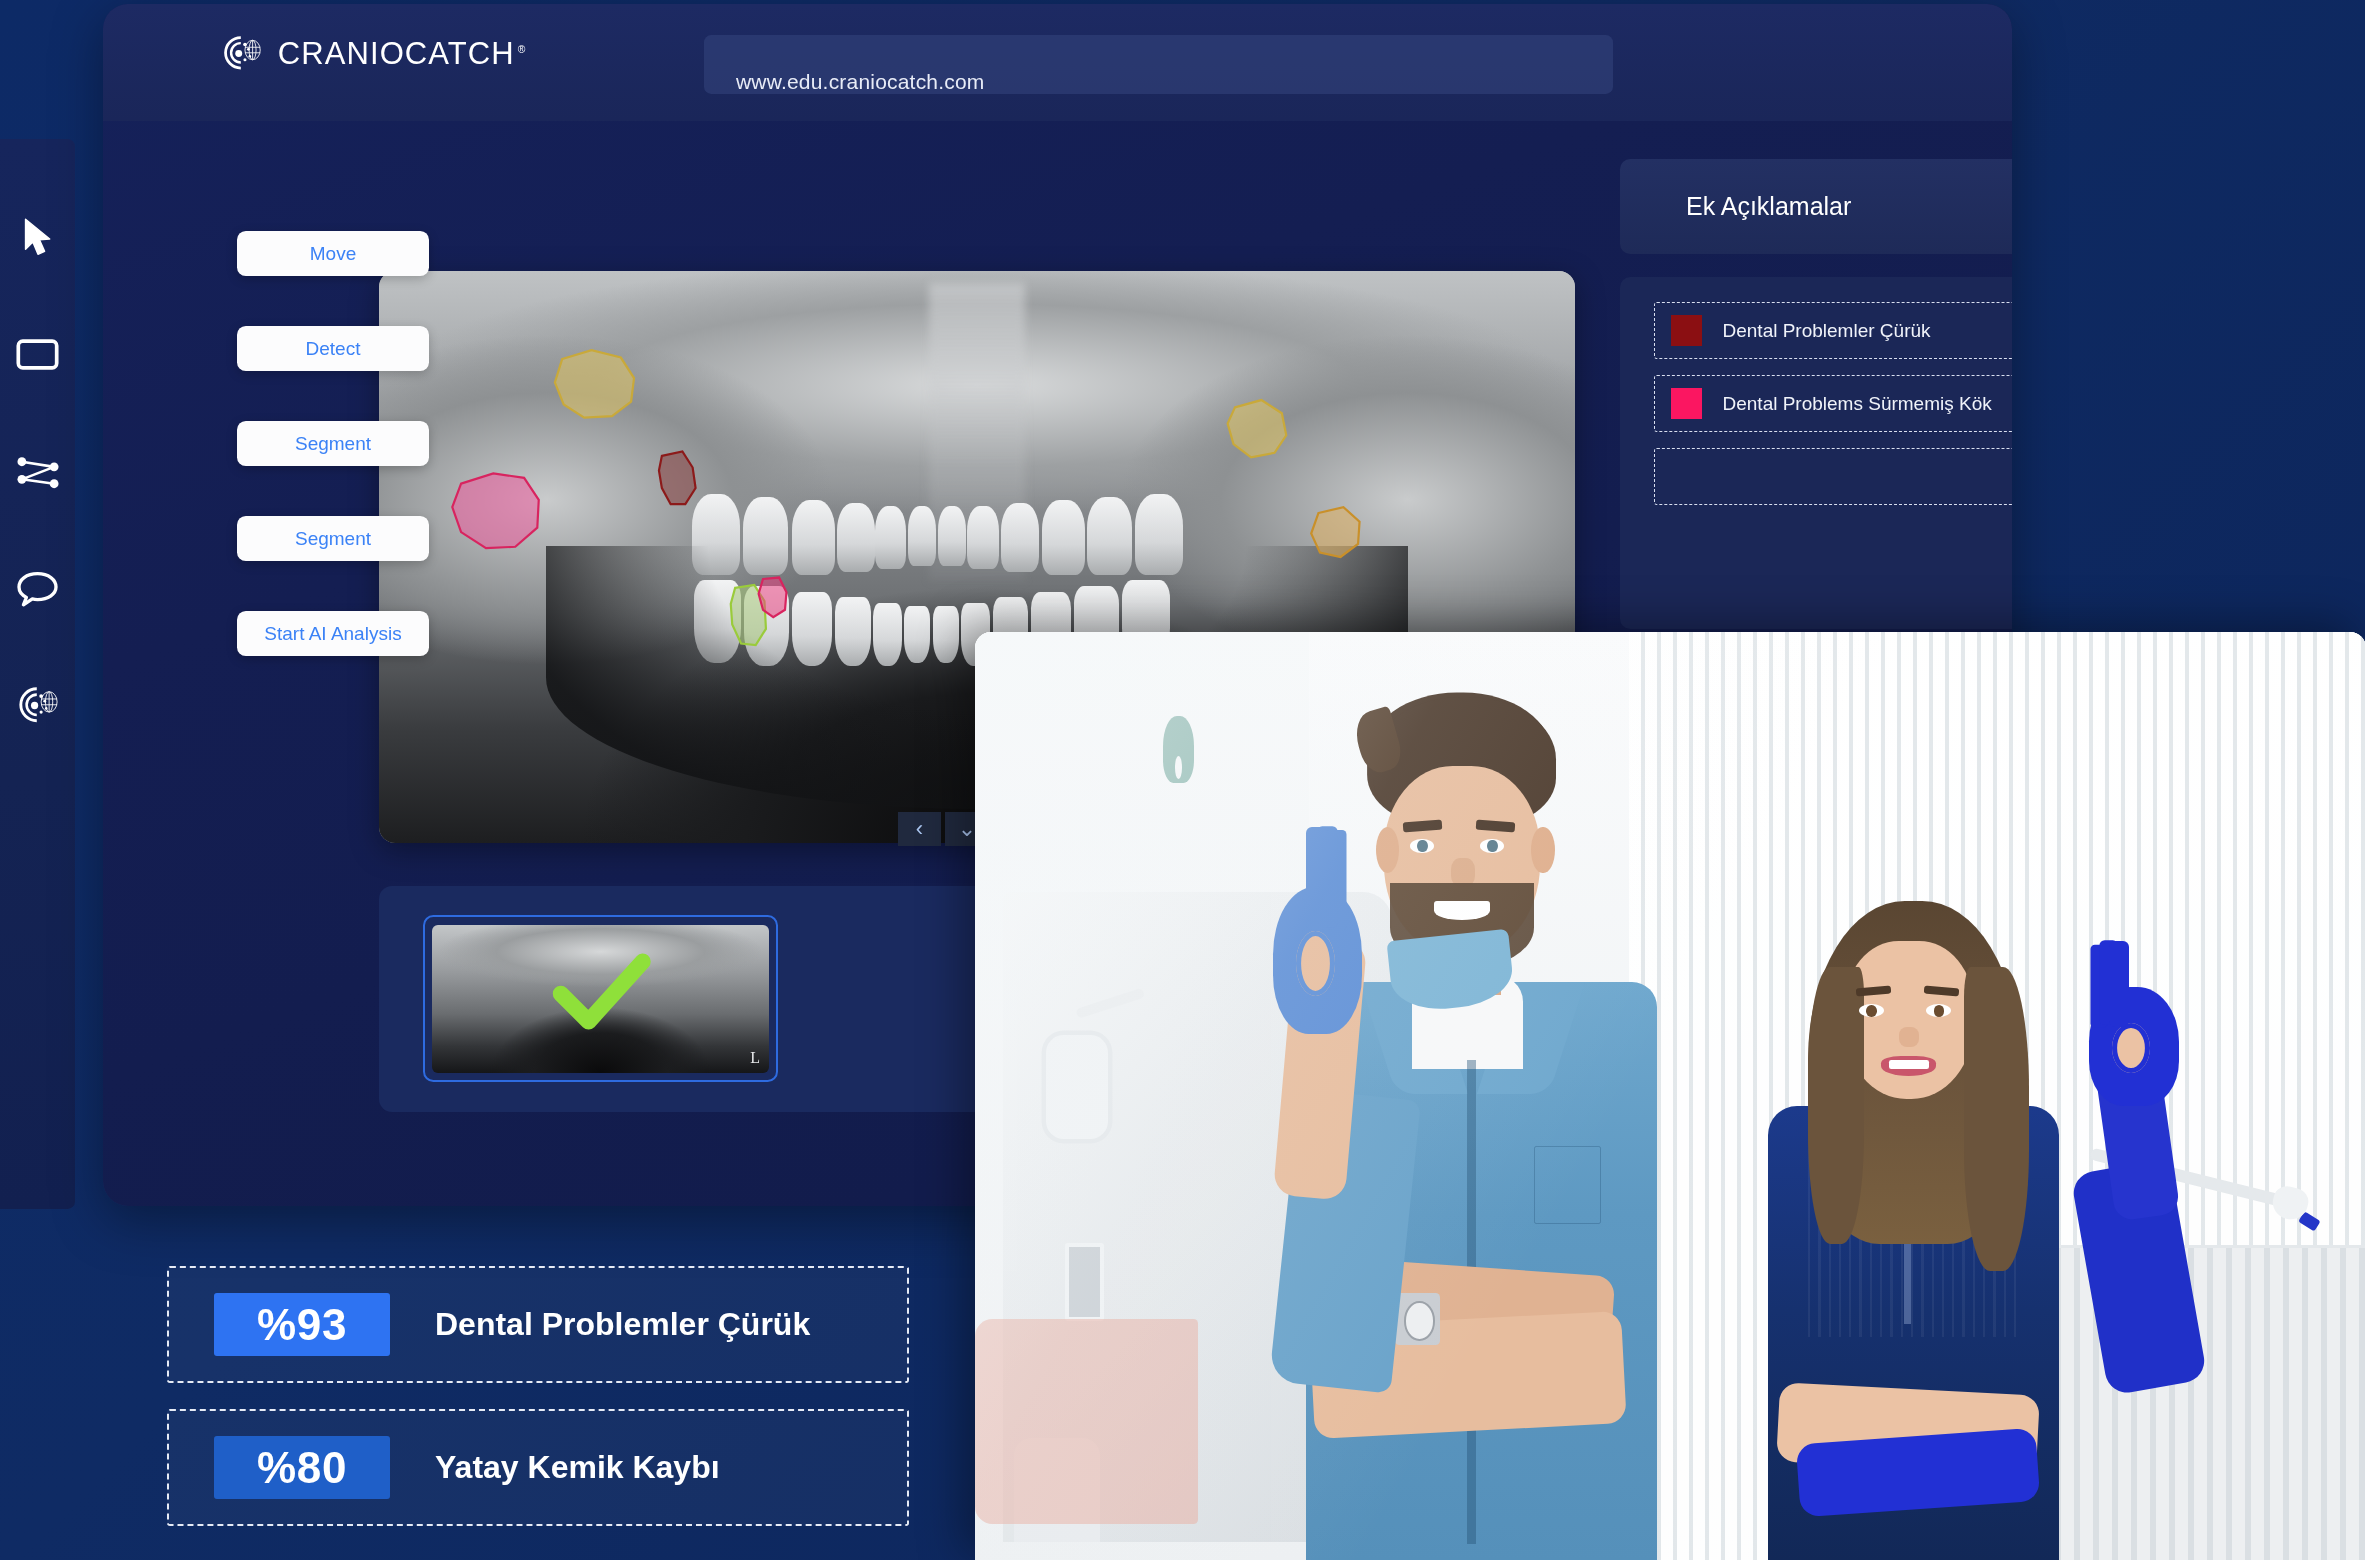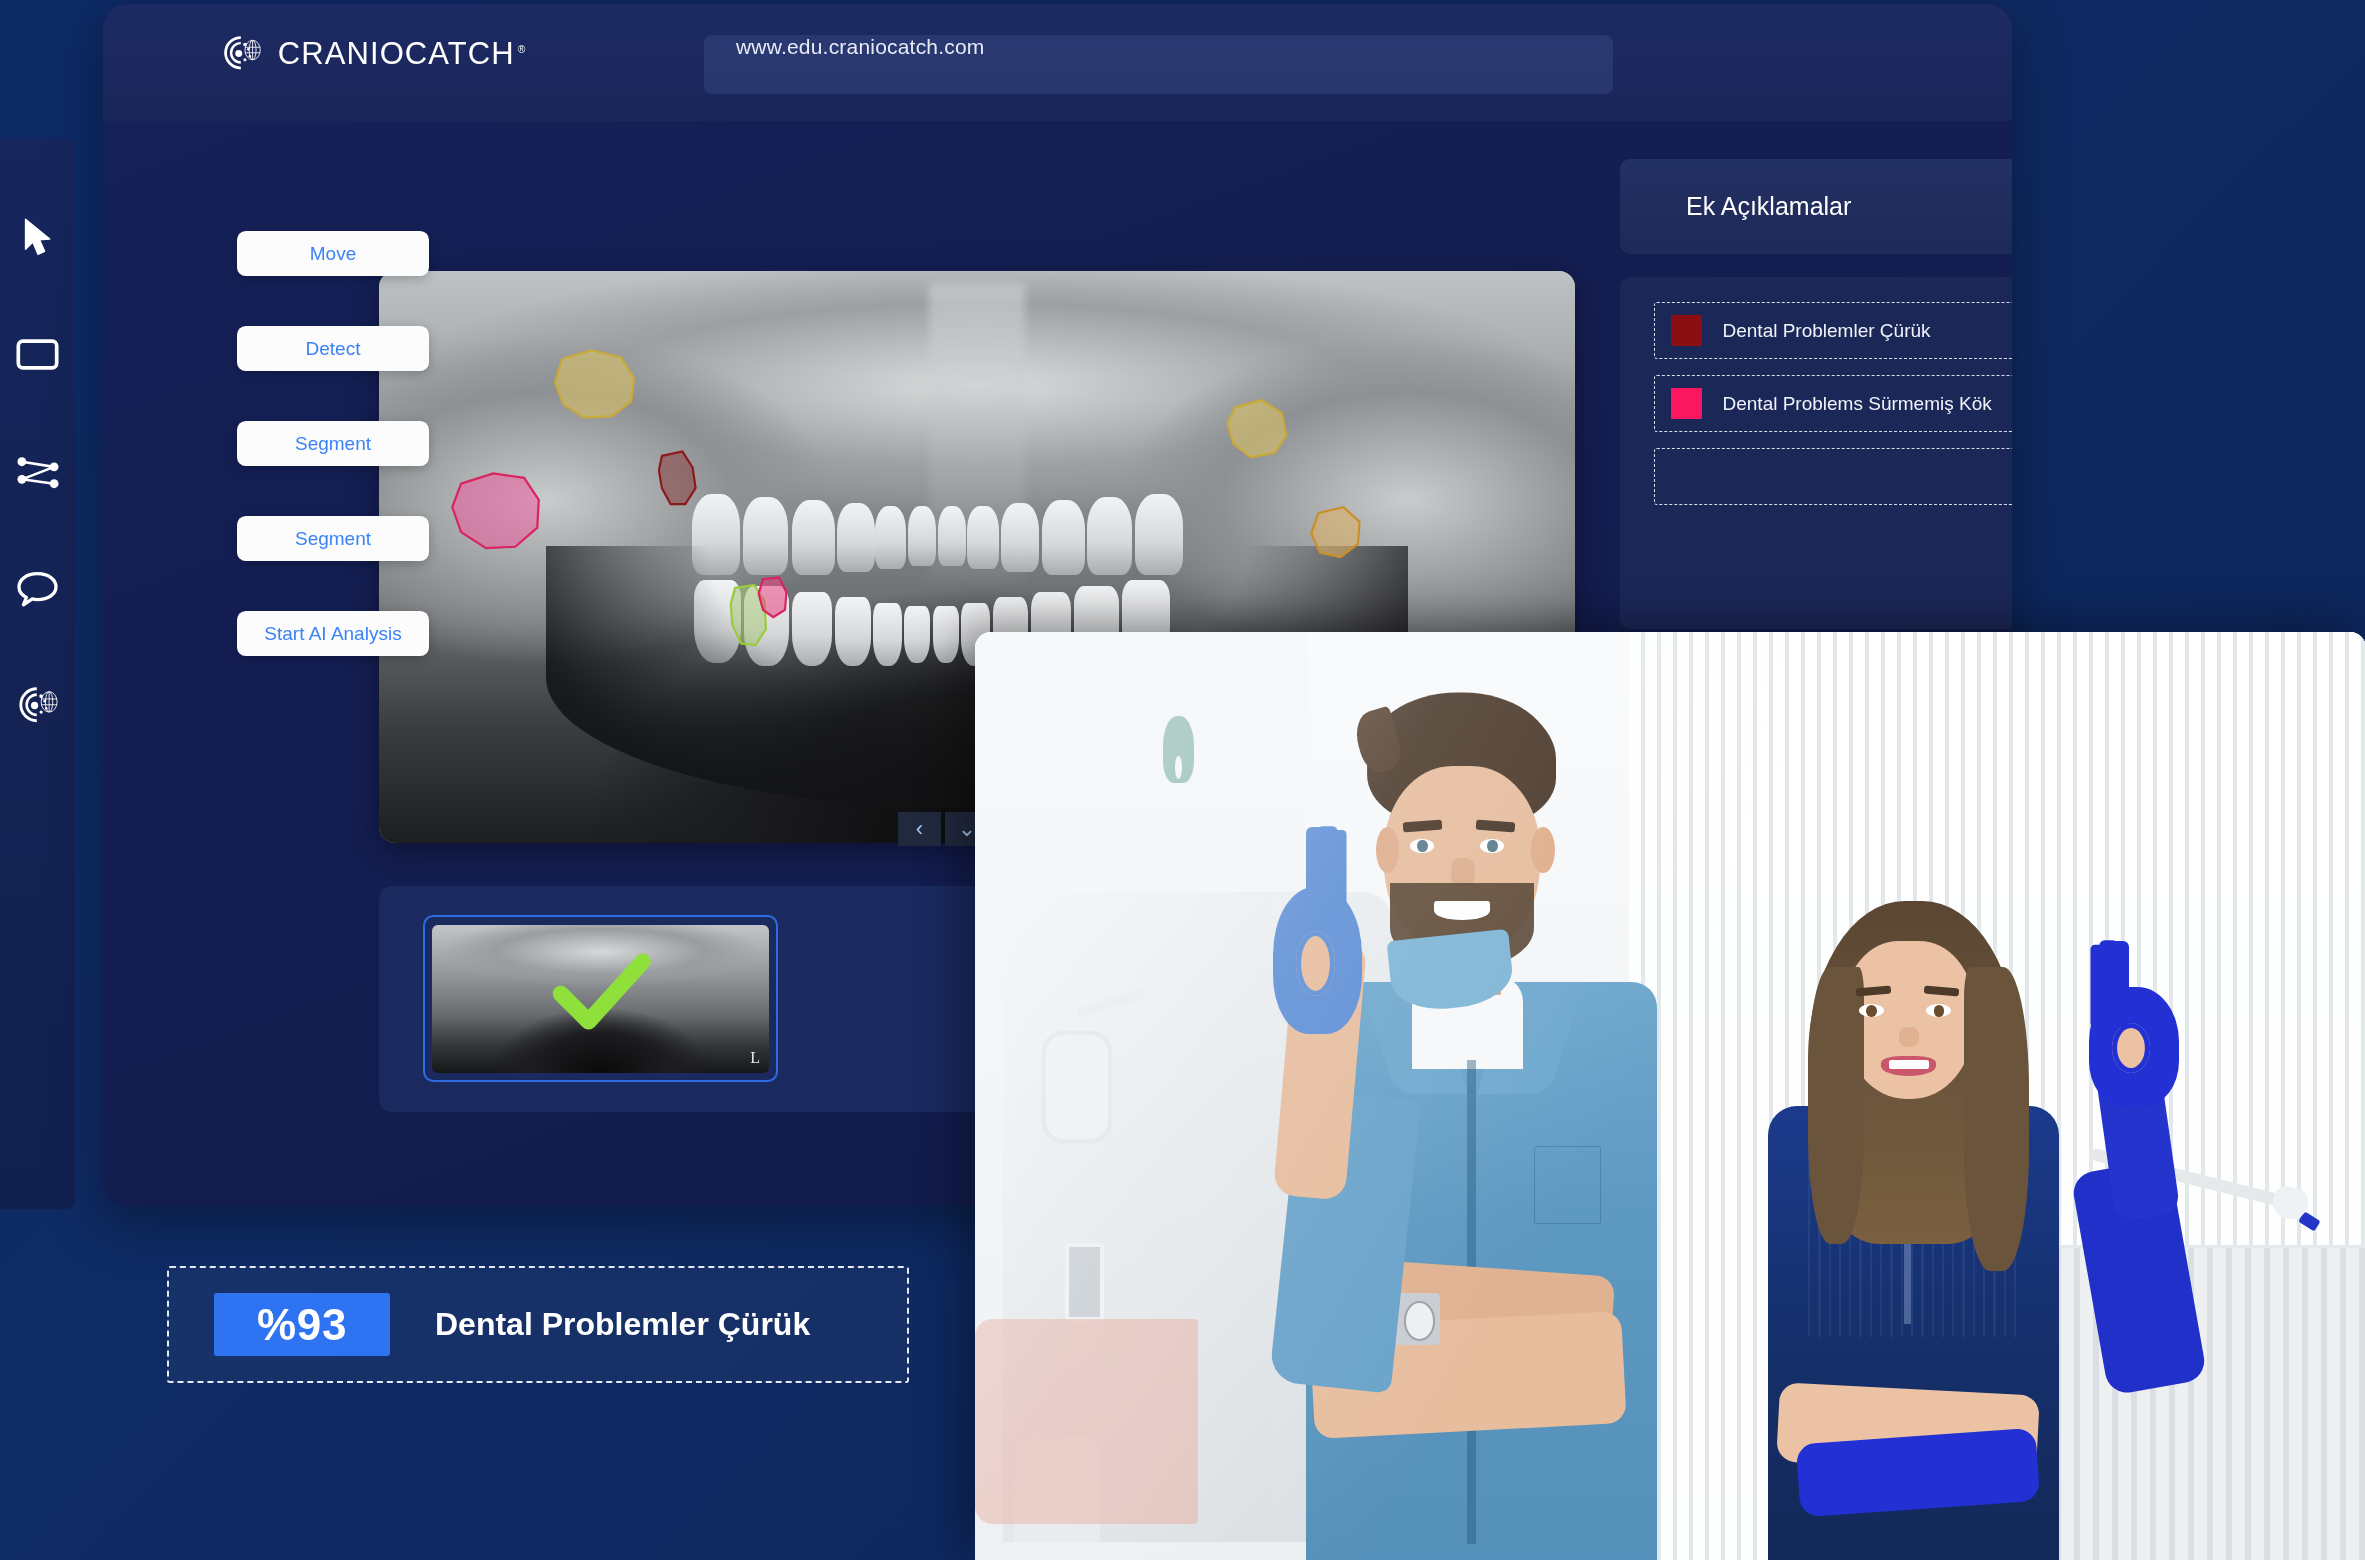--- a/index.html
+++ b/index.html
@@ -84,21 +84,21 @@
     font-size: 10.3px;
     vertical-align: super;
     margin-left: 2.9px;
   }
   #url-bar {
     position: absolute;
     left: 601px; top: 31px;
     width: 909px; height: 59px;
     background: rgba(52,70,126,0.55);
     border-radius: 7.3px;
-    display: flex; align-items: flex-start;
+    display: flex; align-items: flex-end;
     padding-left: 32px;
     color: #E8ECF7;
     font-size: 21px;
     letter-spacing: 0.2px;
   }
 
   
   #tool-buttons {
     position: absolute;
     left: 134px; top: 227px;
@@ -953,20 +953,26 @@
     </div>
 
   </div>
 
   <div id="results">
     <div class="result-row">
       <div class="result-pct" style="background:#2E73F2">
         <span>%93</span>
       </div>
       <div class="result-label">Dental Problemler Çürük</div>
+    </div>
+    <div class="result-row">
+      <div class="result-pct" style="background:#1F5FC8">
+        <span>%80</span>
+      </div>
+      <div class="result-label">Yatay Kemik Kaybı</div>
     </div>
   </div>
 
   <div id="photo-overlay">
     <div class="clinic-bg"></div>
     <div class="blinds"></div>
     <div class="radiator"></div>
     <div class="wall-left"></div>
     <div class="tooth-sign"></div>
 

